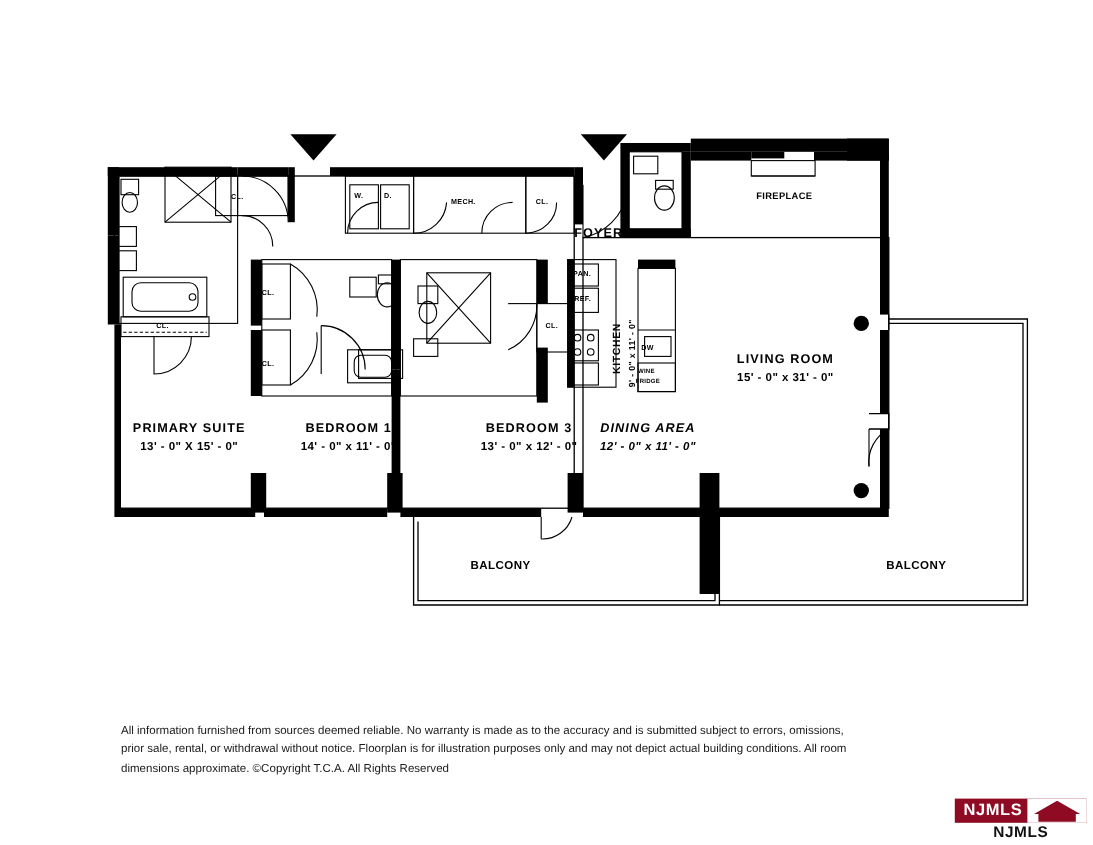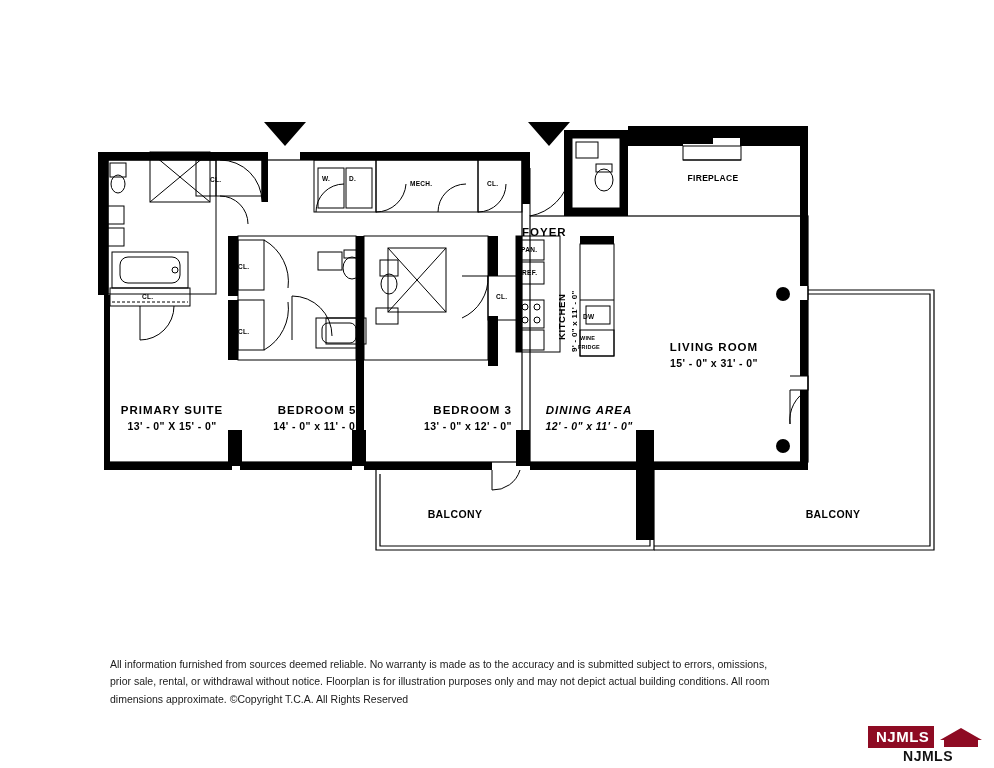--- a/index.html
+++ b/index.html
@@ -26,21 +26,20 @@
     text-align: center;
     font-family: "Liberation Sans", sans-serif;
     letter-spacing: 0.5px;
     line-height: 1.35;
     white-space: nowrap;
   }
   .room-name {
     font-size: 11.5px;
     font-weight: bold;
     letter-spacing: 1px;
-    margin-top: 20px;
   }
   .room-dims {
     font-size: 10.5px;
     font-weight: bold;
     letter-spacing: 0.4px;
   }
   .small-label {
     position: absolute;
     font-size: 6.5px;
     font-weight: bold;
@@ -326,24 +325,24 @@
     </g>
   </g>
 </svg>
 
 <div>
   <div class="room-label" style="left:112px; top:383px; width:120px;text-align:center;">
     <div class="room-name">PRIMARY SUITE</div>
     <div class="room-dims">13' - 0" X 15' - 0"</div>
   </div>
   <div class="room-label" style="left:264px; top:383px; width:106px;">
-    <div class="room-name">BEDROOM 5</div>
+    <div class="room-name">BEDROOM 1</div>
     <div class="room-dims">14' - 0" x 11' - 0"</div>
   </div>
-  <div class="room-label" style="left:406px; top:383px; width:106px;text-align:right;">
+  <div class="room-label" style="left:428px; top:383px; width:106px;">
     <div class="room-name">BEDROOM 3</div>
     <div class="room-dims">13' - 0" x 12' - 0"</div>
   </div>
   <div class="room-label" style="left:536px; top:383px; width:106px;font-style:italic;">
     <div class="room-name">DINING AREA</div>
     <div class="room-dims">12' - 0" x 11' - 0"</div>
   </div>
   <div class="room-label" style="left:651px; top:320px; width:126px;">
     <div class="room-name">LIVING ROOM</div>
     <div class="room-dims">15' - 0" x 31' - 0"</div>

